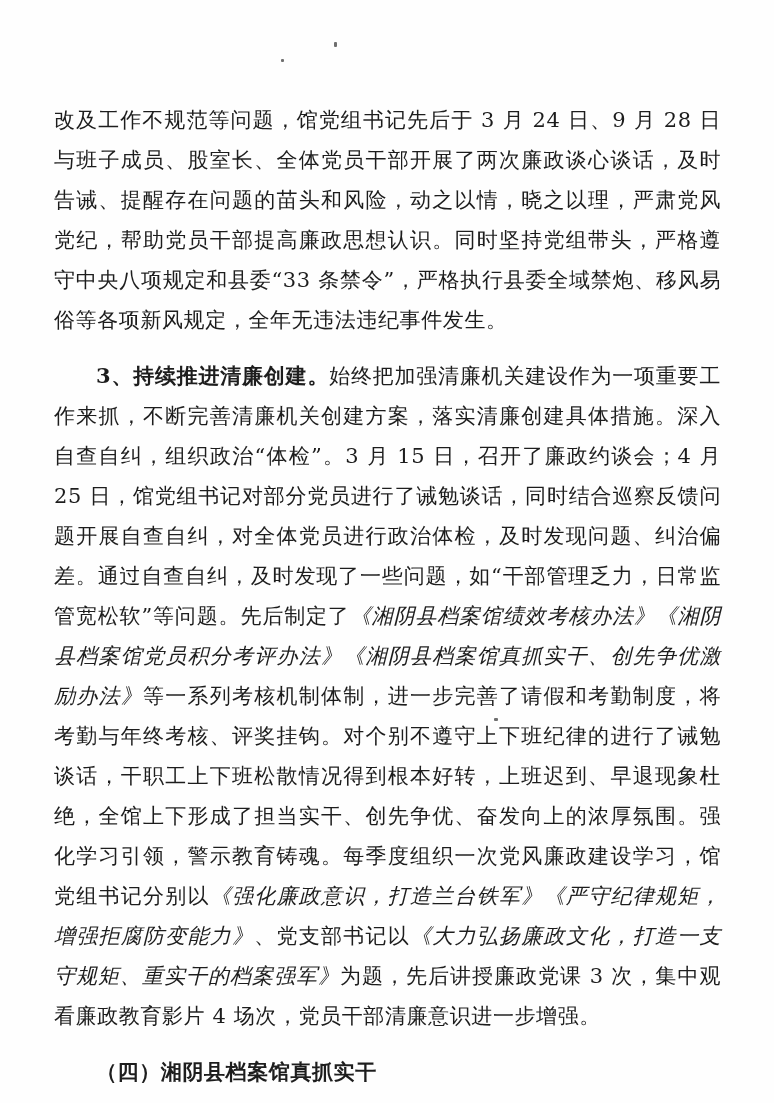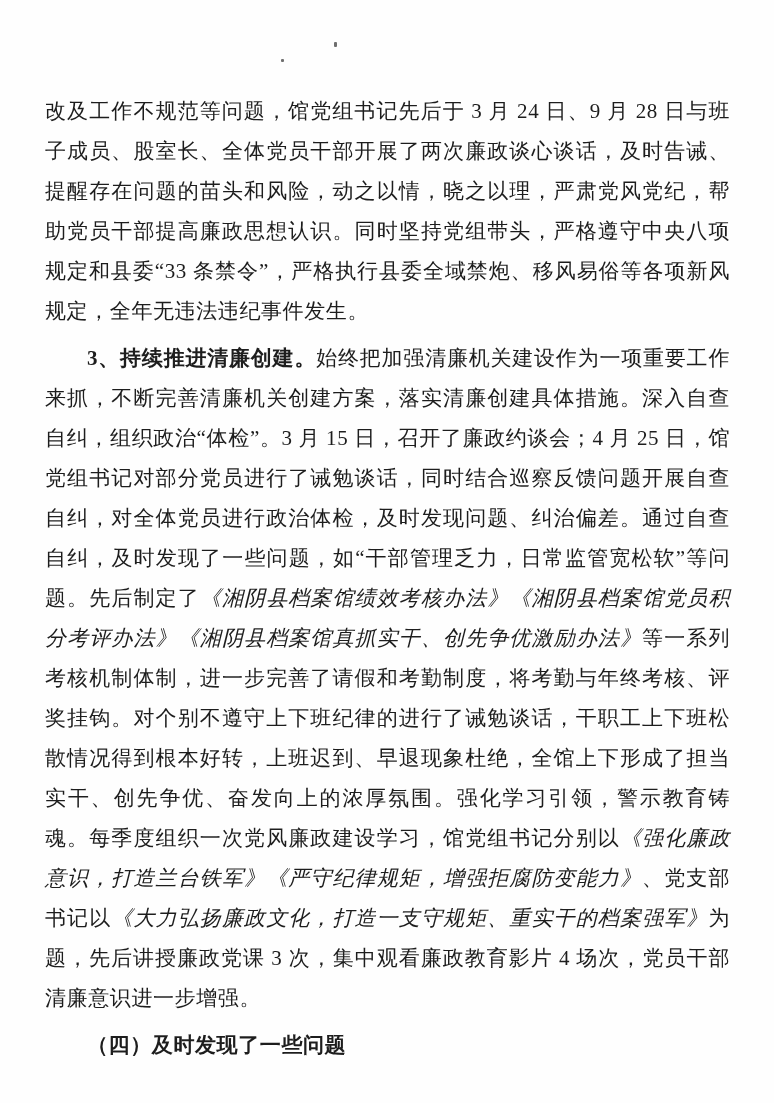--- a/index.html
+++ b/index.html
@@ -17,27 +17,26 @@
     font-family: "DejaVu Serif", "Liberation Serif", serif;
     color: #1d1d1d;
   }
   .content {
     position: absolute;
     left: 38px;
     top: 84px;
     width: 699px;
   }
   p.para {
-    margin: 7px;
+    margin: 16px;
     font-size: 21px;
     line-height: 40px;
     letter-spacing: 0.6px;
     text-align: justify;
     word-break: break-all;
-    font-family: Liberation Serif, serif;
   }
   p.para.indent {
     text-indent: 2em;
   }
   .seg-regular { font-weight: normal; }
   .seg-bold { font-weight: 700; }
   .seg-title { font-style: italic; }  
   p.heading {
     font-weight: 700;
   }
@@ -47,19 +46,19 @@
     border-radius: 1px;
   }
 </style>
 </head>
 <body>
 
 <div class="page" style="background: rgb(254, 254, 254); color: rgb(29, 29, 29);">
   <div class="content">
       <p class="para body"><span class="seg-regular">改及工作不规范等问题，馆党组书记先后于 3 月 24 日、9 月 28 日与班子成员、股室长、全体党员干部开展了两次廉政谈心谈话，及时告诫、提醒存在问题的苗头和风险，动之以情，晓之以理，严肃党风党纪，帮助党员干部提高廉政思想认识。同时坚持党组带头，严格遵守中央八项规定和县委“33 条禁令”，严格执行县委全域禁炮、移风易俗等各项新风规定，全年无违法违纪事件发生。</span></p>
       <p class="para body indent"><span class="seg-bold">3、持续推进清廉创建。</span><span class="seg-regular">始终把加强清廉机关建设作为一项重要工作来抓，不断完善清廉机关创建方案，落实清廉创建具体措施。深入自查自纠，组织政治“体检”。3 月 15 日，召开了廉政约谈会；4 月 25 日，馆党组书记对部分党员进行了诫勉谈话，同时结合巡察反馈问题开展自查自纠，对全体党员进行政治体检，及时发现问题、纠治偏差。通过自查自纠，及时发现了一些问题，如“干部管理乏力，日常监管宽松软”等问题。先后制定了</span><span class="seg-title">《湘阴县档案馆绩效考核办法》《湘阴县档案馆党员积分考评办法》《湘阴县档案馆真抓实干、创先争优激励办法》</span><span class="seg-regular">等一系列考核机制体制，进一步完善了请假和考勤制度，将考勤与年终考核、评奖挂钩。对个别不遵守上下班纪律的进行了诫勉谈话，干职工上下班松散情况得到根本好转，上班迟到、早退现象杜绝，全馆上下形成了担当实干、创先争优、奋发向上的浓厚氛围。强化学习引领，警示教育铸魂。每季度组织一次党风廉政建设学习，馆党组书记分别以</span><span class="seg-title">《强化廉政意识，打造兰台铁军》《严守纪律规矩，增强拒腐防变能力》</span><span class="seg-regular">、党支部书记以</span><span class="seg-title">《大力弘扬廉政文化，打造一支守规矩、重实干的档案强军》</span><span class="seg-regular">为题，先后讲授廉政党课 3 次，集中观看廉政教育影片 4 场次，党员干部清廉意识进一步增强。</span></p>
-      <p class="para heading indent"><span class="seg-bold">（四）及时发现了一些问题</span></p>
+      <p class="para heading indent"><span class="seg-bold">（四）湘阴县档案馆真抓实干</span></p>
     </div>
   <div></div>
 <div class="speck" style="left: 334px; top: 42px; width: 3px; height: 5px;"></div>
     <div class="speck" style="left: 281px; top: 59px; width: 3px; height: 3px;"></div>
     <div class="speck" style="left: 494px; top: 718px; width: 4px; height: 3px;"></div>
   </div>
 
 </body></html>

